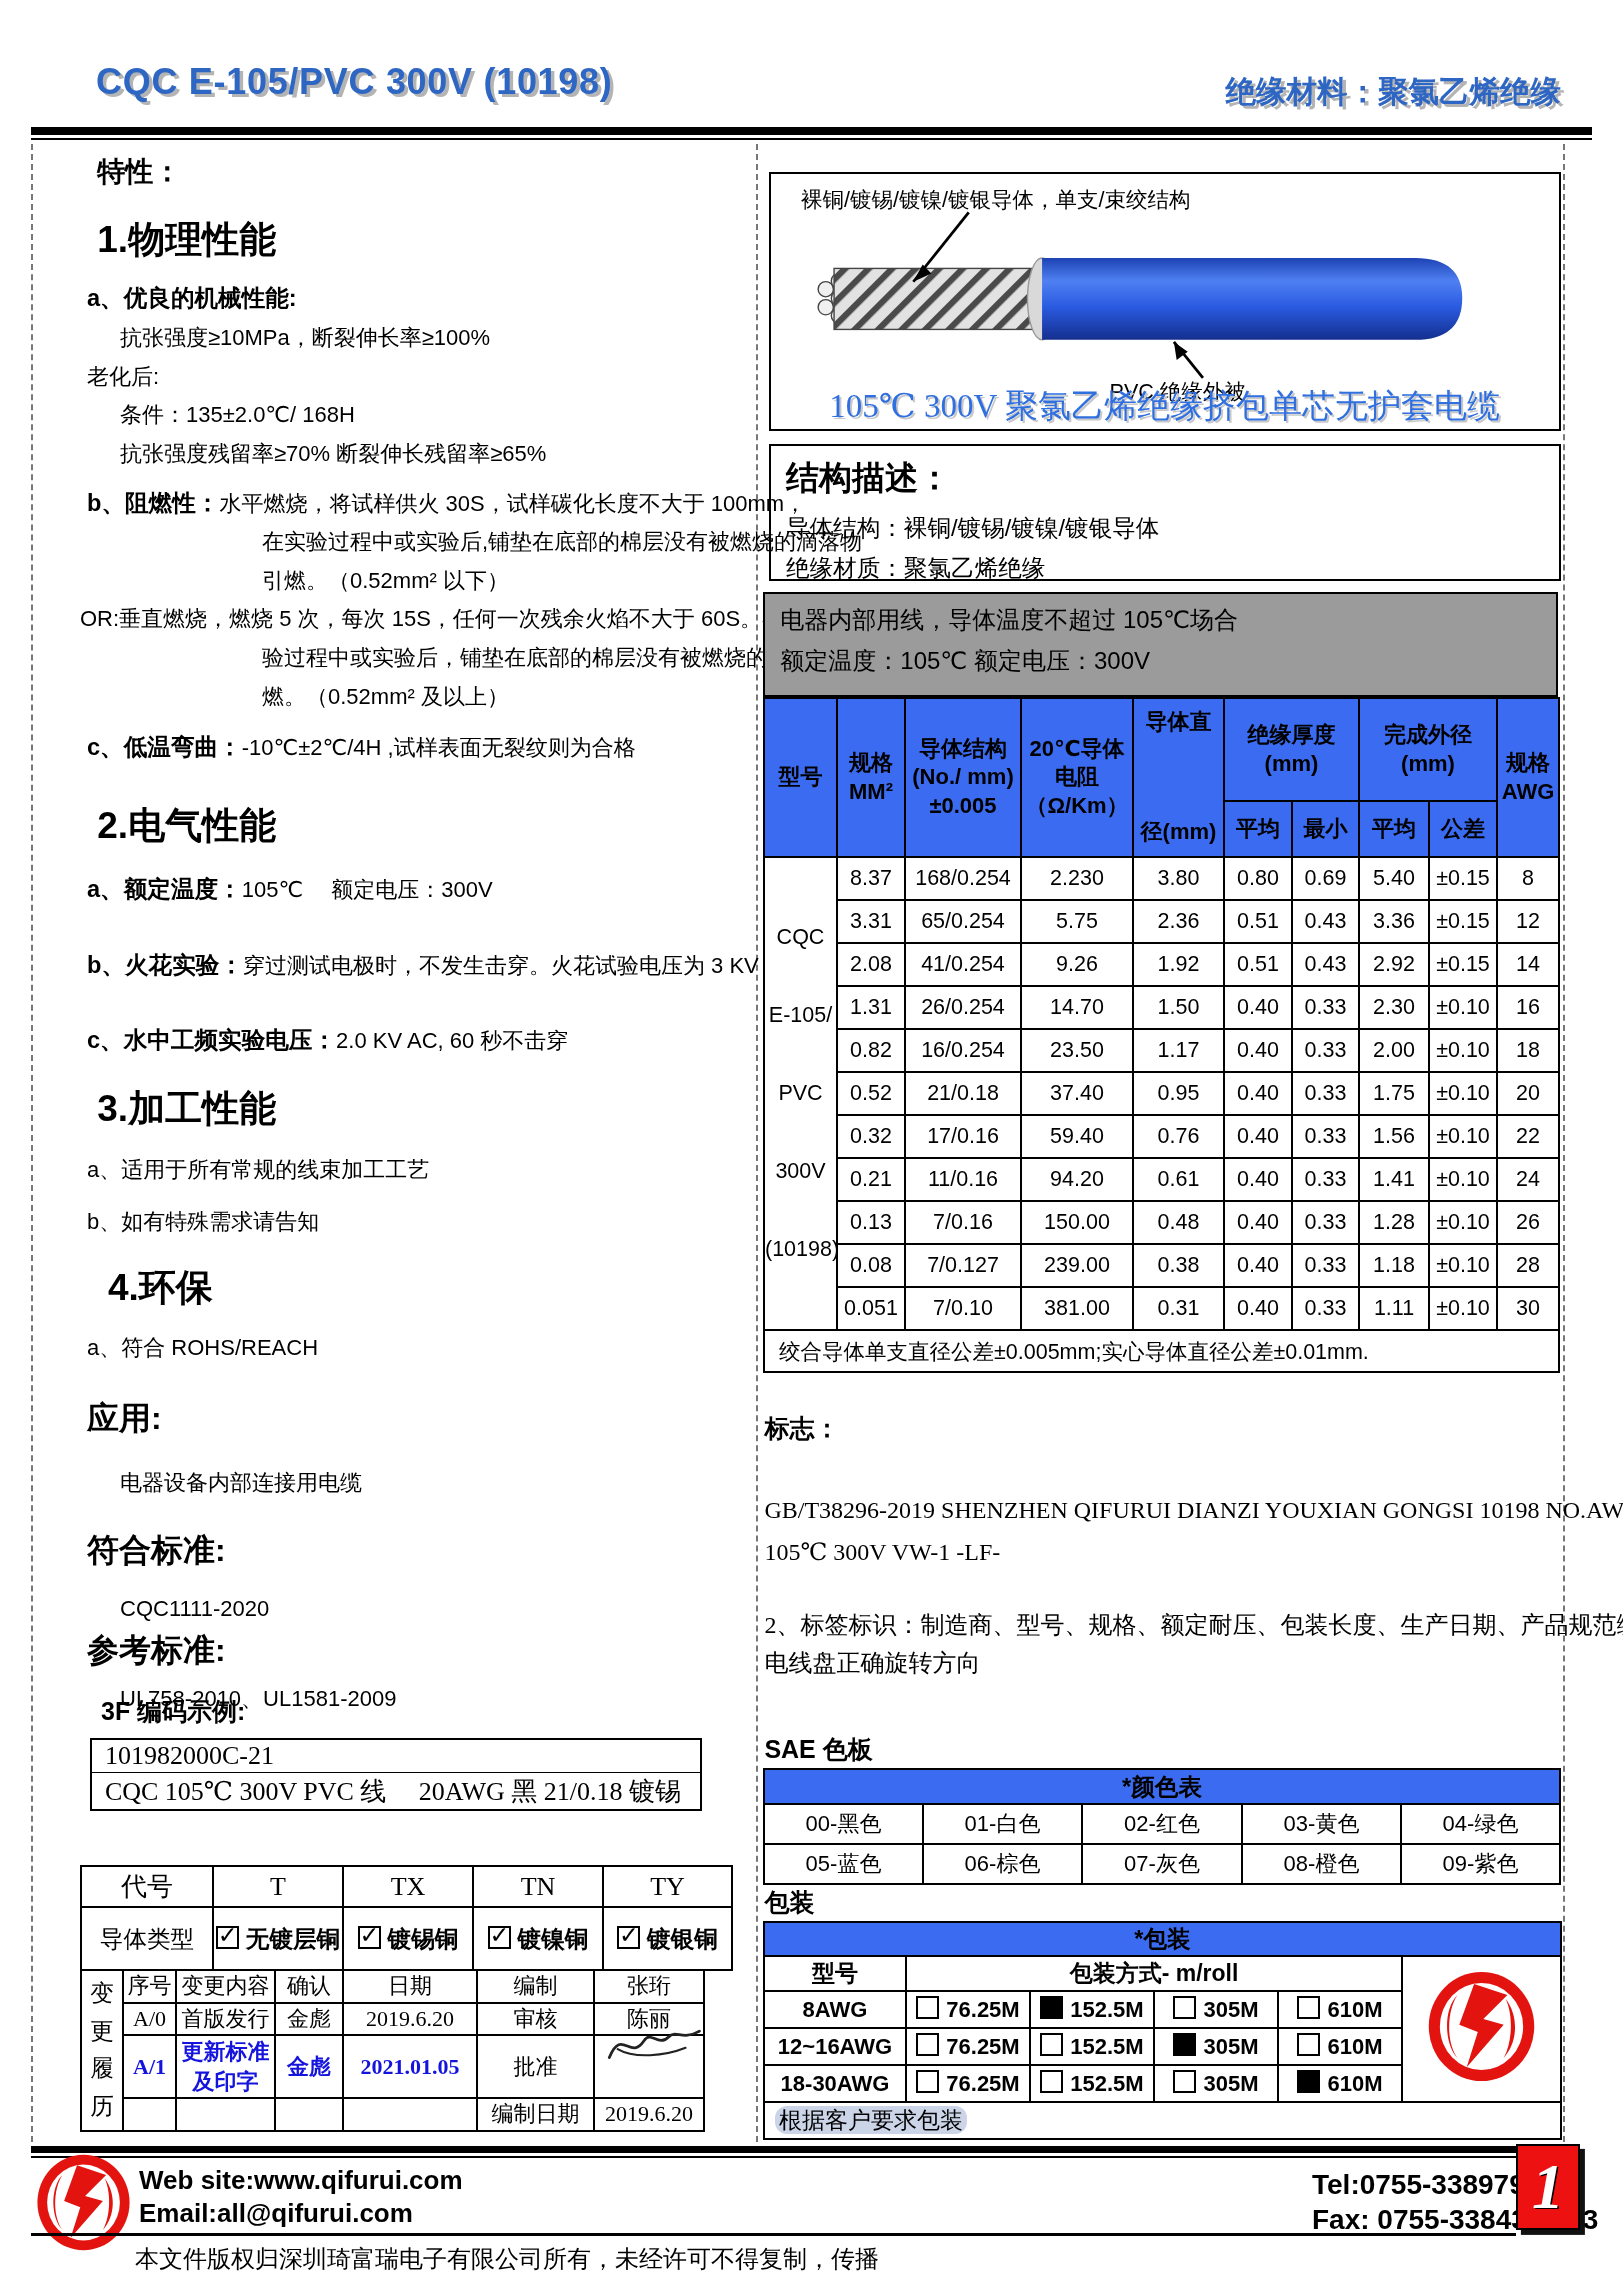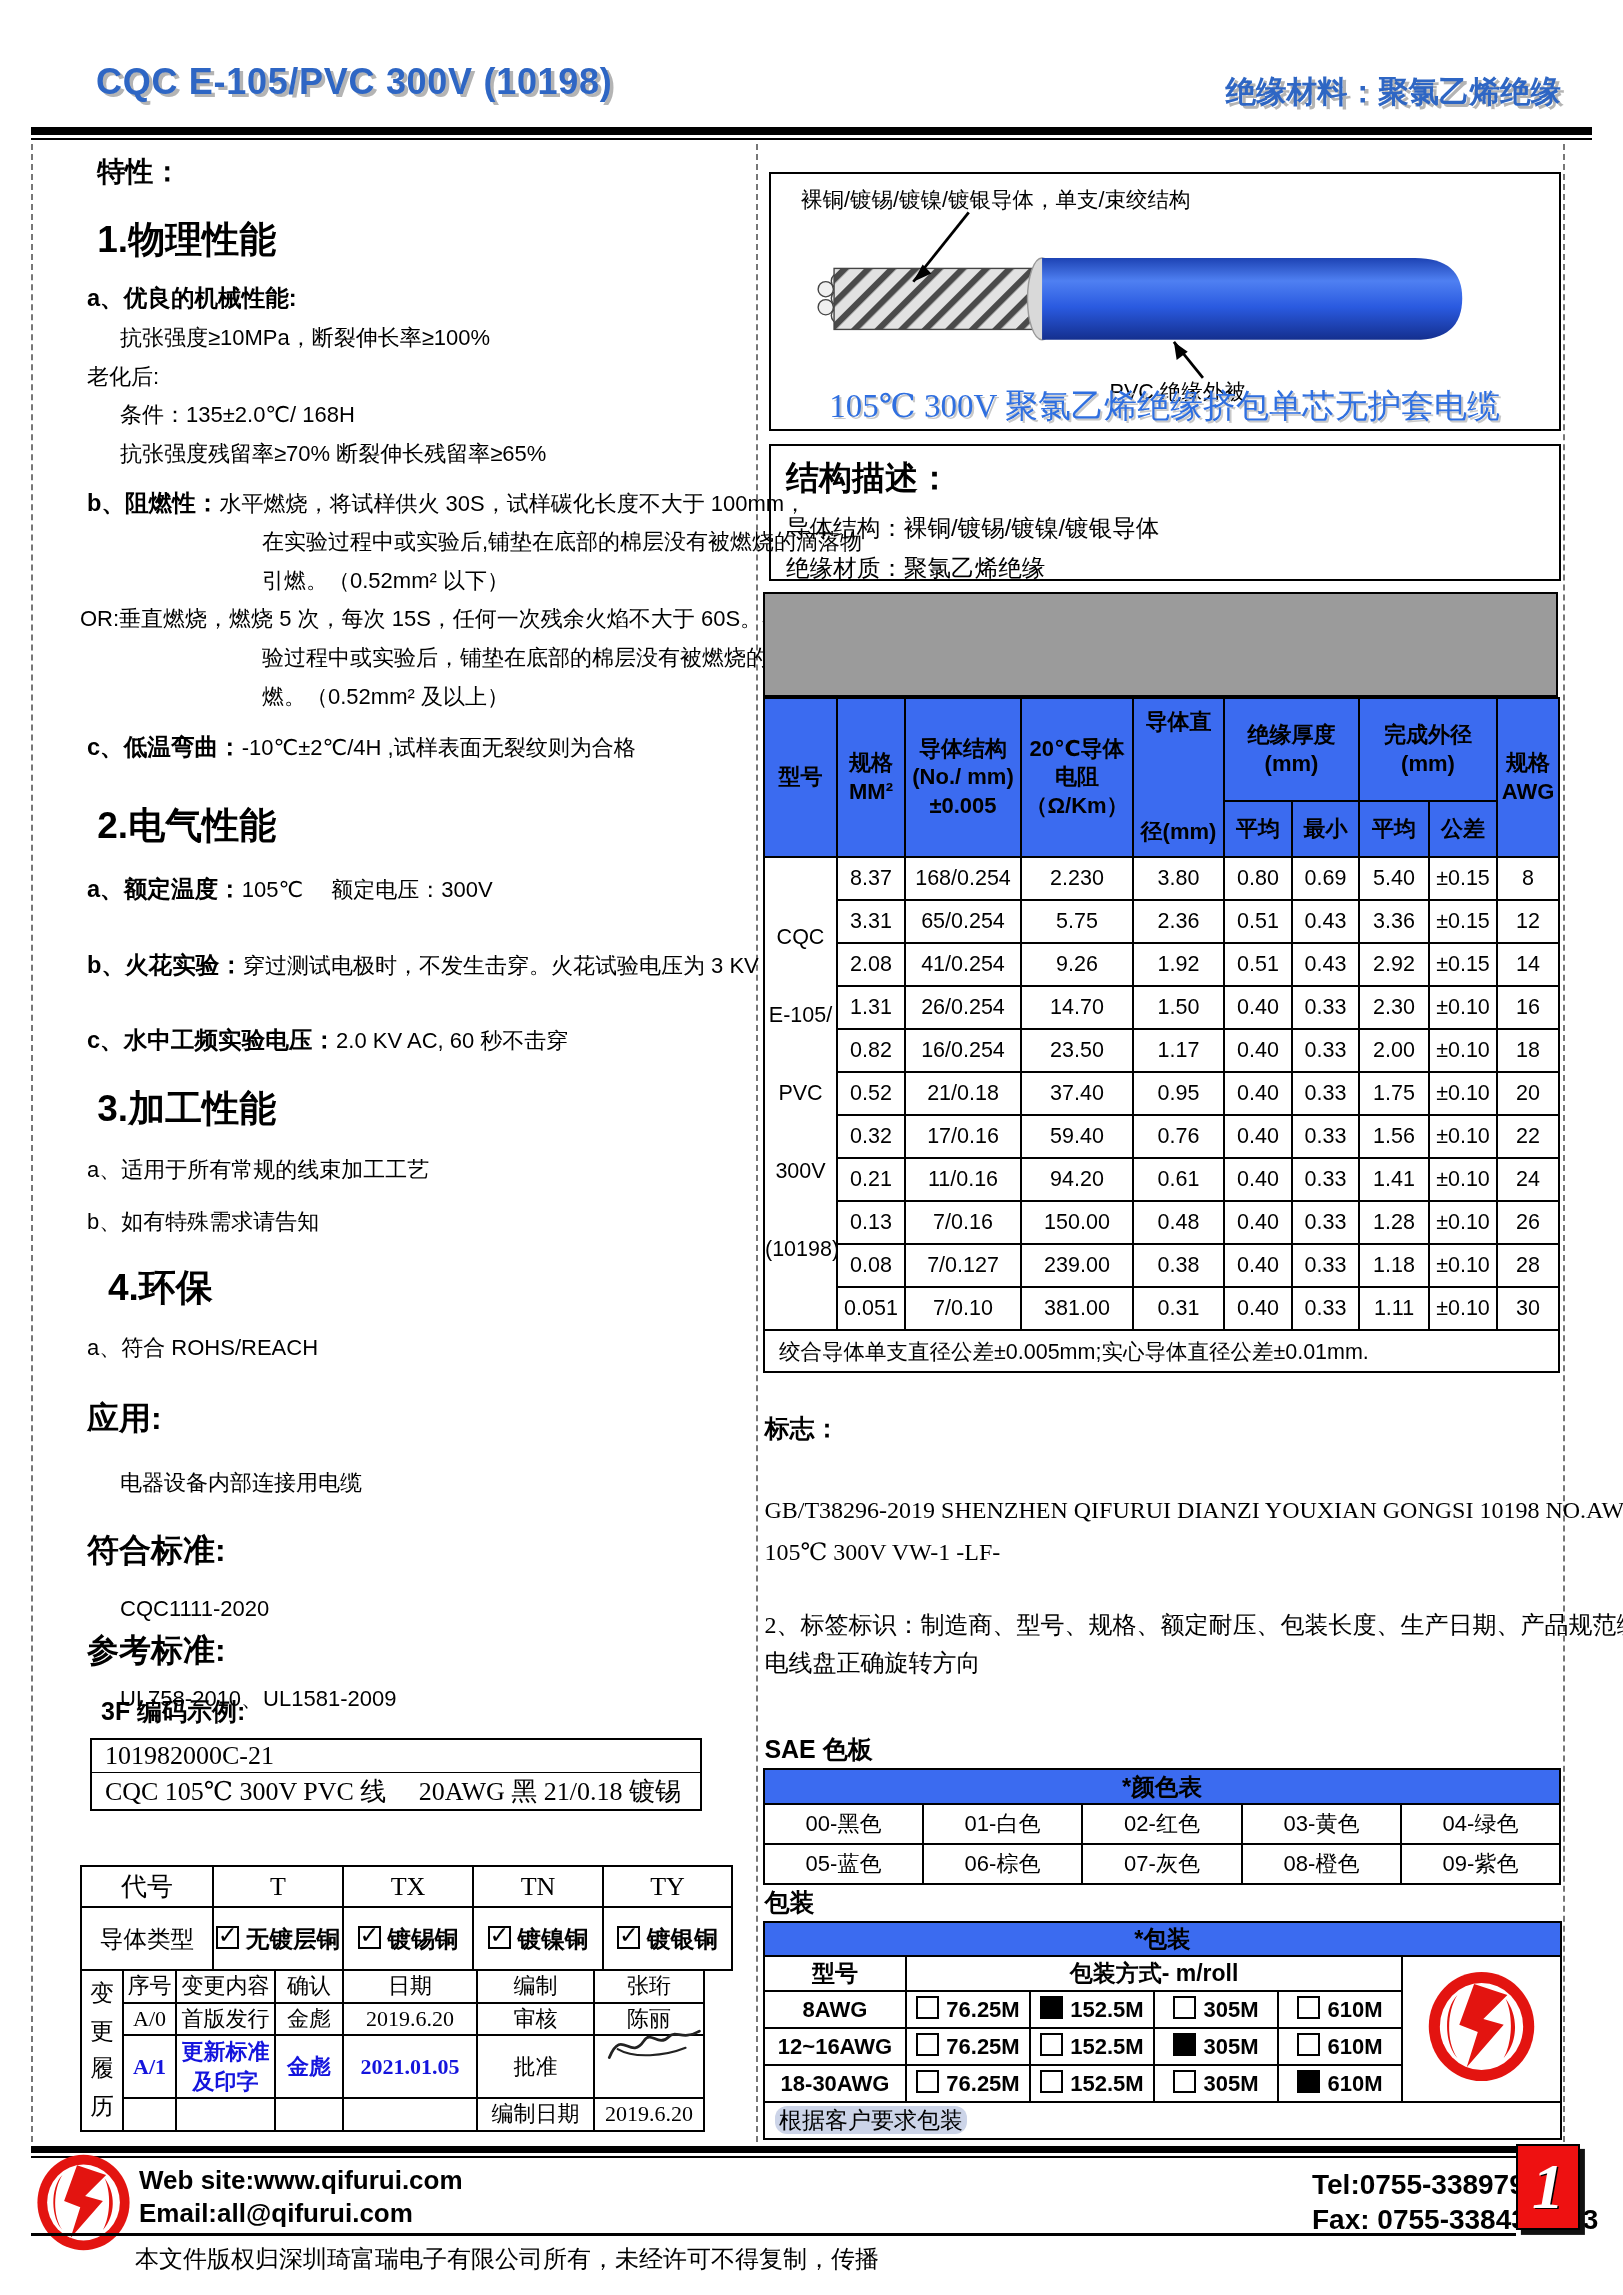--- a/index.html
+++ b/index.html
@@ -293,20 +293,22 @@
       <div class="illus-title">105℃  300V 聚氯乙烯绝缘挤包单芯无护套电缆</div>
     </div>
 
     <div class="structbox">
       <div class="hd">结构描述：</div>
       <div class="ln">导体结构：裸铜/镀锡/镀镍/镀银导体</div>
       <div class="ln">绝缘材质：聚氯乙烯绝缘</div>
     </div>
 
     <div class="banner">
+      <div class="ln">电器内部用线，导体温度不超过 105℃场合</div>
+      <div class="ln">额定温度：105℃  额定电压：300V</div>
     </div>
 
     <table class="spectable">
       <colgroup>
         <col style="width:73px">
           <col style="width:68px">
           <col style="width:116px">
           <col style="width:112px">
           <col style="width:91px">
         <col style="width:68px">

